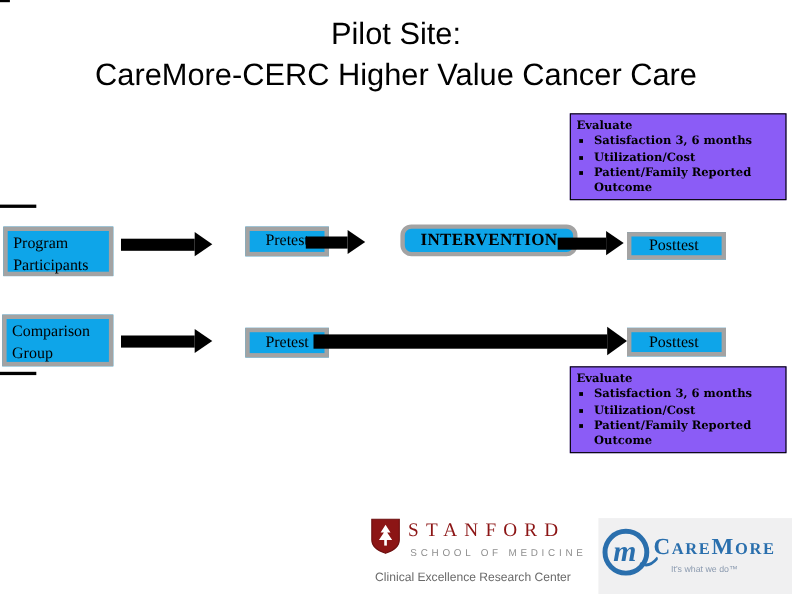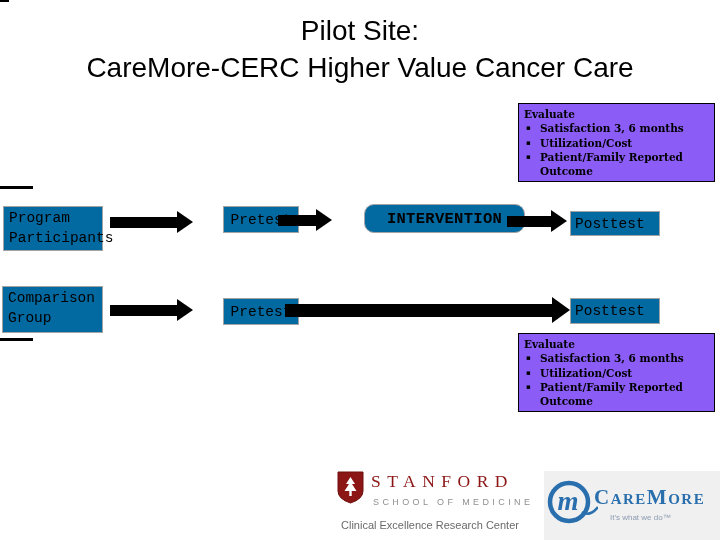--- a/index.html
+++ b/index.html
@@ -4,27 +4,27 @@
 <style>
   html,body{margin:0;padding:0;}
   .slide{position:relative;width:720px;height:540px;background:#ffffff;overflow:hidden;
          font-family:"Liberation Sans",sans-serif;color:#000;}
 
   
   .title{position:absolute;top:12px;left:0;width:720px;text-align:center;
          font-family:"Liberation Sans",sans-serif;font-size:28px;line-height:37px;color:#000;}
 
   
-  .fbox{position:absolute;border:1px solid #a3a3a3;background:#0369a1;
-        font-family:Liberation Mono, monospace;font-size:14.5px;color:#000;
+  .fbox{position:absolute;border:4px solid #a3a3a3;background:#0ea5e9;
+        font-family:Liberation Serif, serif;font-size:14.5px;color:#000;
         display:flex;align-items:center;box-sizing:border-box;}
   .fbox.center{justify-content:center;margin-left:27px;}
   .fbox.twoline{align-items:flex-start;line-height:20px;padding:1px 0 0 5px;}
   .fbox.bold{font-weight:bold;font-size:15.5px;letter-spacing:0.3px;border-radius:10px;}
-  .fbox.padleft{padding-left:4px;}
+  .fbox.padleft{padding-left:16px;}
 
   
   .arrow{position:absolute;display:flex;align-items:center;}
   .arrow .shaft{background:#000;height:11px;}
   .arrow .head{width:0;height:0;border-top:11px solid transparent;border-bottom:11px solid transparent;
                border-left:16px solid #000;}
   .arrow.big .shaft{height:13px;}
   .arrow.big .head{border-top-width:13px;border-bottom-width:13px;border-left-width:18px;}
 
   

